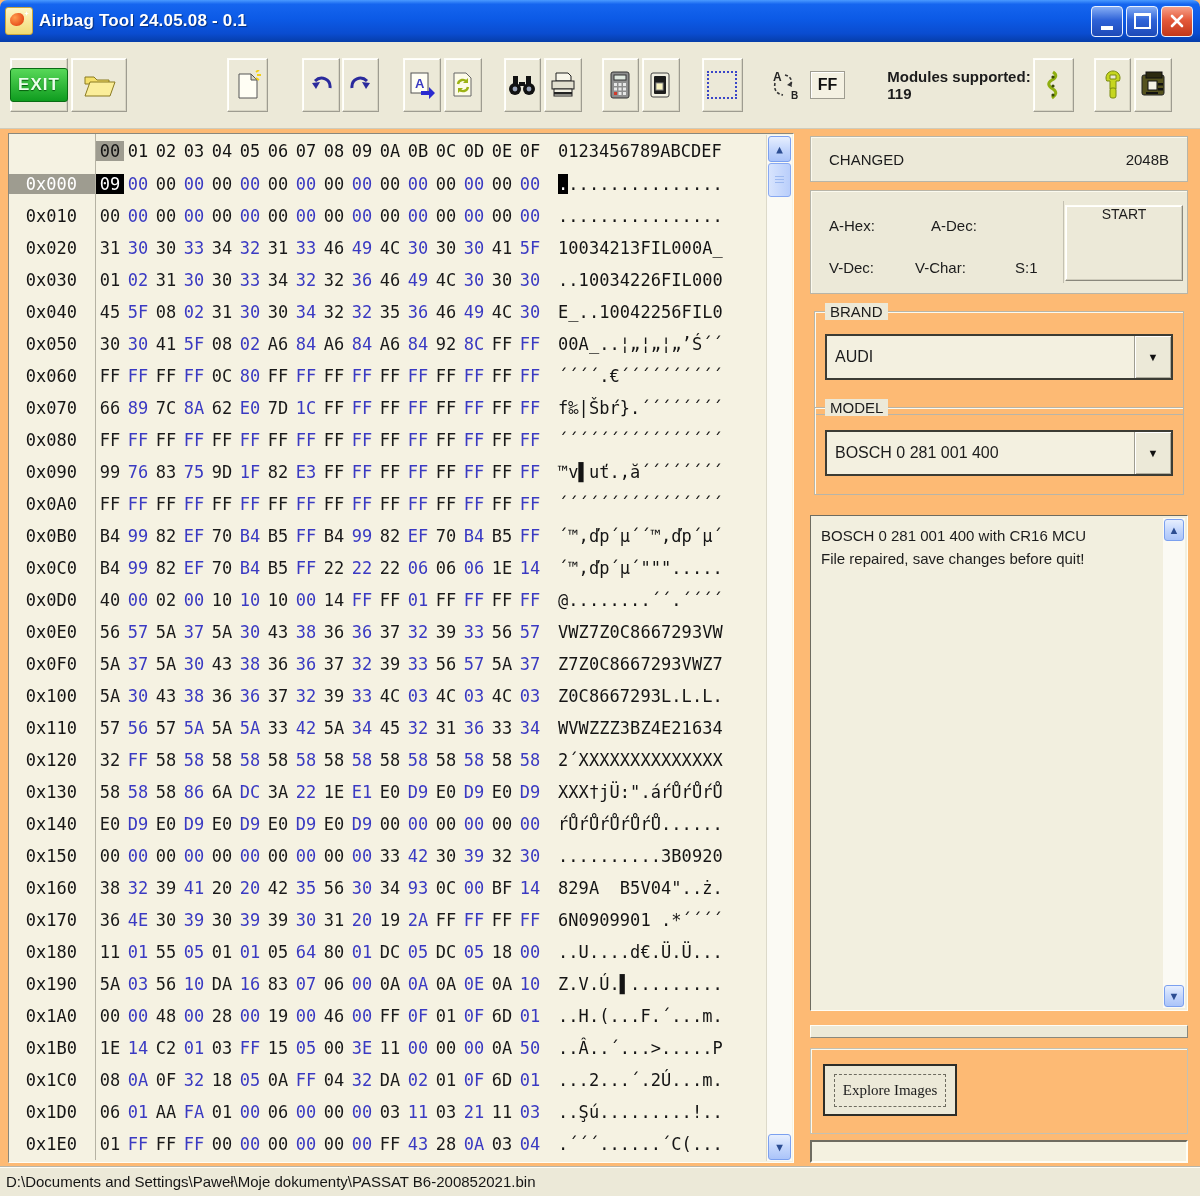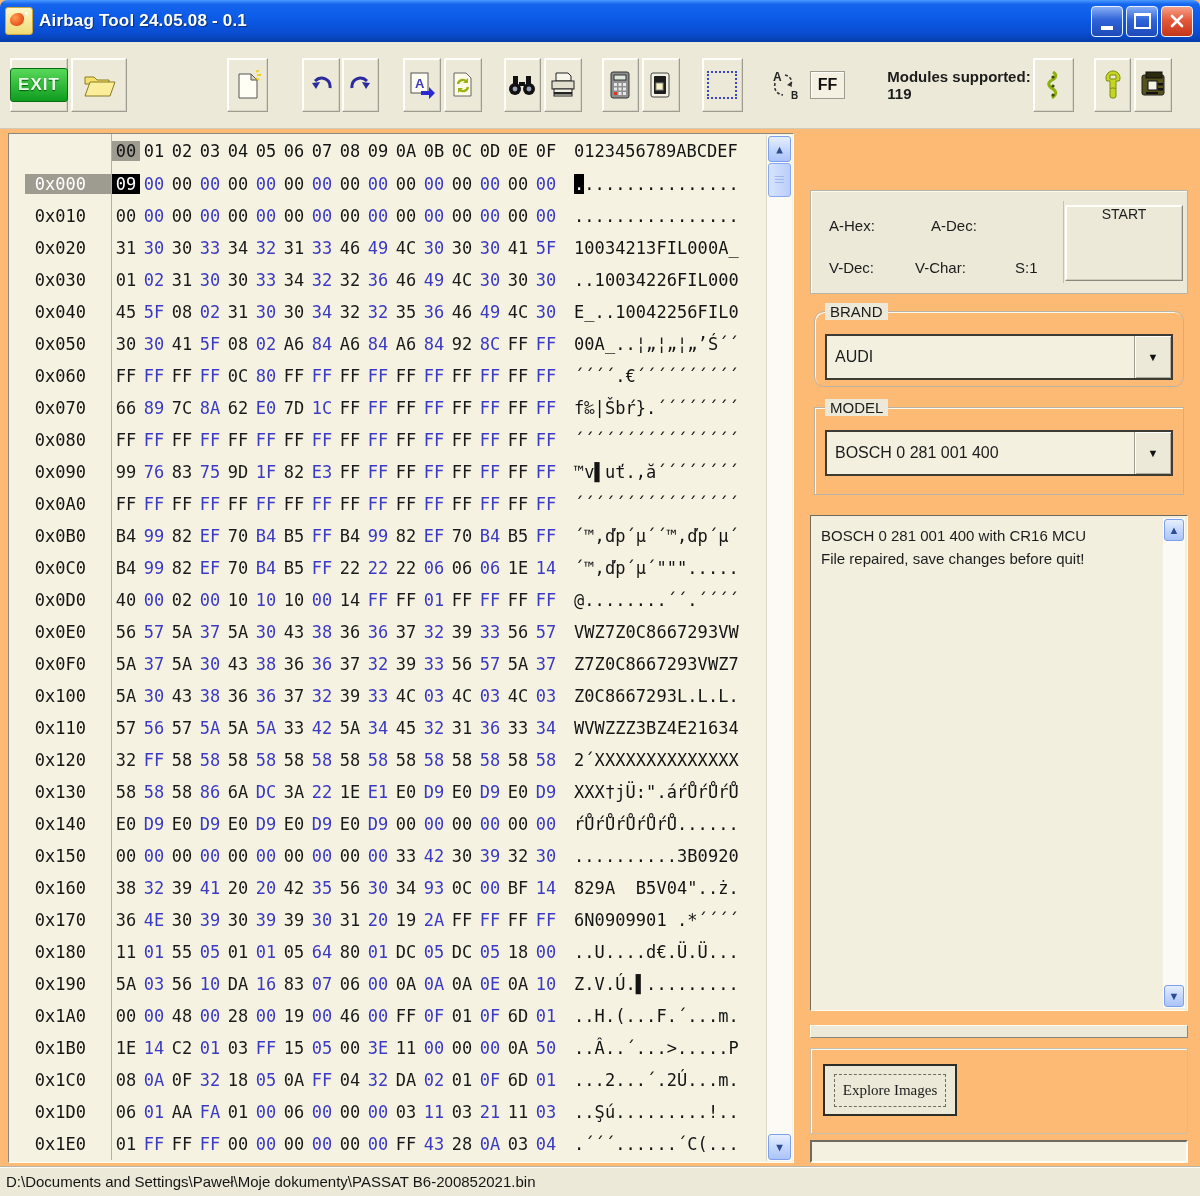--- a/index.html
+++ b/index.html
@@ -38,21 +38,21 @@
     box-shadow:inset 1px 1px 0 #fff;padding:4px 7px;}
   .dashed-sel{width:26px;height:24px;border:2px dotted #3a46c8;}
 
   
   .hex-panel{position:absolute;left:8px;top:133px;width:786px;height:1030px;background:#f5f2e2;
     border:1px solid;border-color:#8a887c #fffef6 #fffef6 #8a887c;box-sizing:border-box;
     font-family:"DejaVu Sans Mono","Liberation Mono",monospace;font-size:17px;color:#141414;}
   .hex-content{position:absolute;left:0;top:0;right:27px;bottom:0;overflow:hidden;}
   .hex-hrow{display:flex;height:34px;align-items:center;}
   .hex-row{display:flex;height:32px;align-items:center;}
-  .addr{width:86px;text-align:right;padding-right:25px;box-sizing:border-box;flex:none;margin-left:16px;}
+  .addr{width:86px;text-align:right;padding-right:18px;box-sizing:border-box;flex:none;}
   .rowsel{background:#9e9c90;color:#fff;}
   .bytes{display:flex;flex:none;border-left:1px solid #b5b2a3;height:100%;align-items:center;}
   .byte,.hcell{display:inline-block;width:28px;text-align:center;flex:none;}
   .byte.even{color:#1a1a1a;}
   .byte.odd{color:#3a3ac2;}
   .byte.sel,.ach.sel{background:#000;color:#fff;}
   .colsel{background:#9e9c90;}
   .ascii{margin-left:14px;white-space:nowrap;flex:none;}
   .ach{display:inline-block;width:10.3px;text-align:center;}
 
@@ -75,21 +75,21 @@
   .changed-box{top:3px;height:46px;display:flex;align-items:center;justify-content:space-between;padding:0 18px;}
   .addr-box{top:57px;height:104px;}
   .addr-label{position:absolute;}
   .addr-div{position:absolute;left:252px;top:10px;bottom:10px;width:1px;background:#c4c1b2;}
   .start-btn{position:absolute;right:4px;top:14px;width:116px;height:74px;background:#ece9d8;
     border:1px solid;border-color:#fffef6 #8a887c #8a887c #fffef6;box-shadow:inset -1px -1px 0 #cfccbc,inset 1px 1px 0 #fff;
     display:flex;align-items:flex-start;justify-content:center;font-size:14px;}
   .grp{position:absolute;left:14px;right:10px;border:1px solid #b8b5a8;box-shadow:inset 1px 1px 0 #fbfaef;
     box-sizing:border-box;}
   .grp-legend{position:absolute;top:-9px;left:10px;background:#ece9d8;padding:0 5px;font-size:15px;}
-  .brand-grp{top:178px;height:76px;border-radius:10px;}
+  .brand-grp{top:178px;height:104px;}
   .model-grp{top:274px;height:88px;}
   .combo{position:absolute;left:10px;right:10px;top:22px;height:42px;border:2px solid #3c3c34;background:#f3f0e0;
     display:flex;align-items:center;}
   .combo-value{padding-left:8px;font-size:16px;}
   .combo-arrow{margin-left:auto;width:36px;height:100%;background:#ece9d8;border-left:1px solid #9e9c90;
     box-shadow:inset 1px 1px 0 #fff,inset -1px -1px 0 #b0ad9e;display:flex;align-items:center;justify-content:center;
     font-size:11px;color:#111;}
   .info-box{position:absolute;left:10px;right:6px;top:382px;height:496px;background:#f2efdf;
     border:1px solid;border-color:#6e6c60 #fffef6 #fffef6 #6e6c60;box-sizing:border-box;}
   .info-text{position:absolute;left:10px;top:8px;right:34px;line-height:23px;font-size:15px;}
@@ -978,20 +978,24 @@
     <div class="vscroll">
       <div class="sb-btn">▲</div>
       <div class="sb-thumb"></div>
       <div class="sb-fill"></div>
       <div class="sb-btn">▼</div>
     </div>
   </div>
 
   <div class="right-panel">
 
+    <div class="rbox changed-box">
+      <span>CHANGED</span>
+      <span>2048B</span>
+    </div>
 
     <div class="rbox addr-box">
       <span class="addr-label" style="left:18px;top:26px;">A-Hex:</span>
       <span class="addr-label" style="left:120px;top:26px;">A-Dec:</span>
       <span class="addr-label" style="left:18px;top:68px;">V-Dec:</span>
       <span class="addr-label" style="left:104px;top:68px;">V-Char:</span>
       <span class="addr-label" style="left:204px;top:68px;">S:1</span>
       <div class="addr-div"></div>
       <div class="start-btn">
         <span>START</span>

